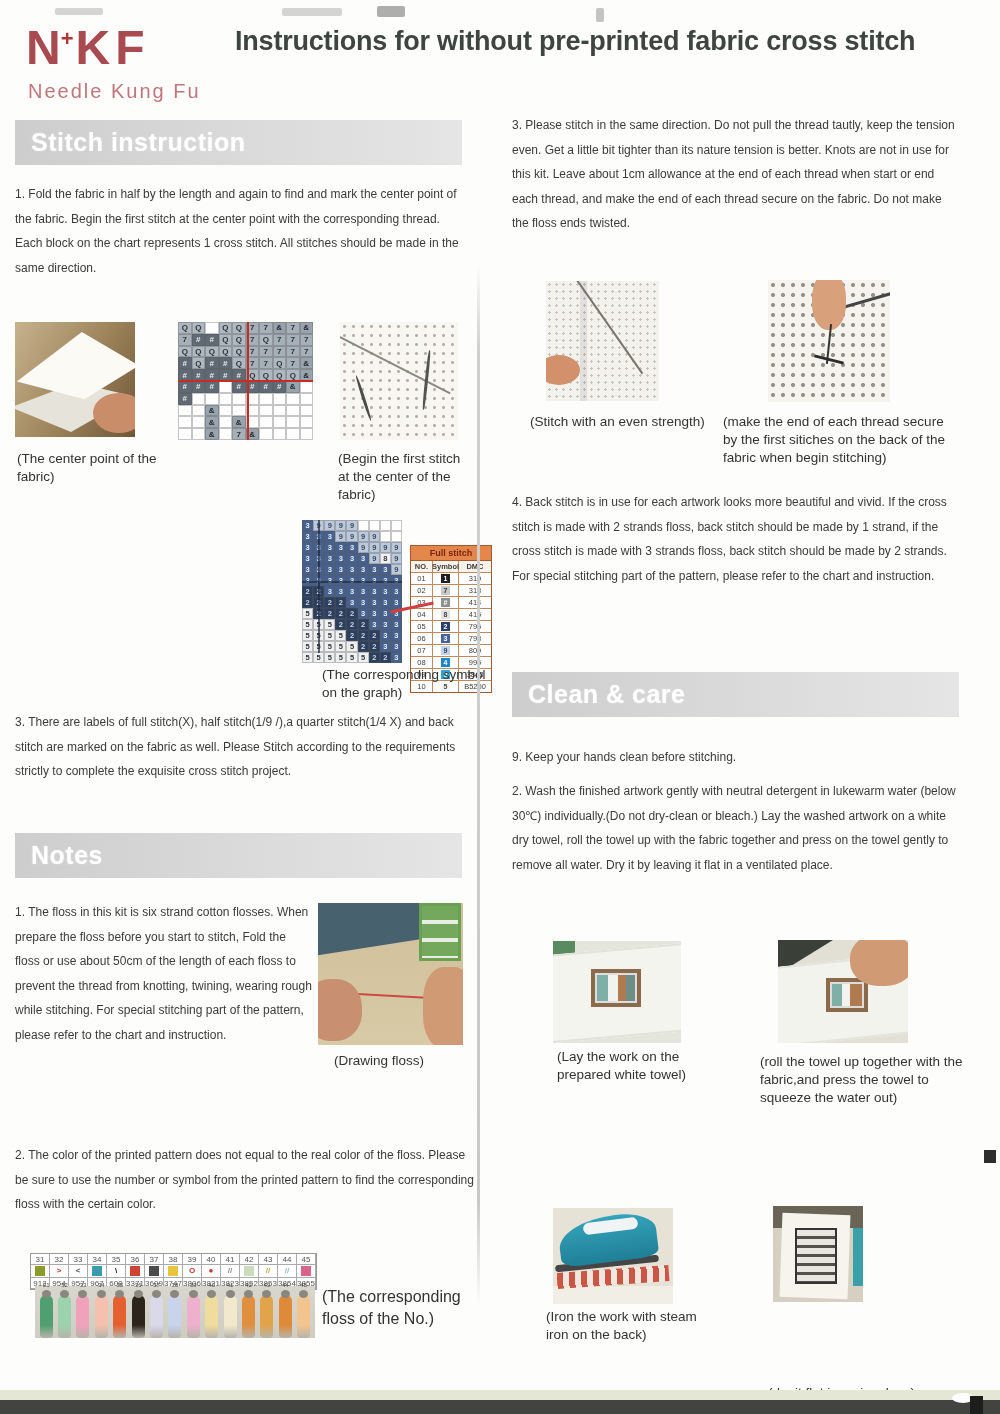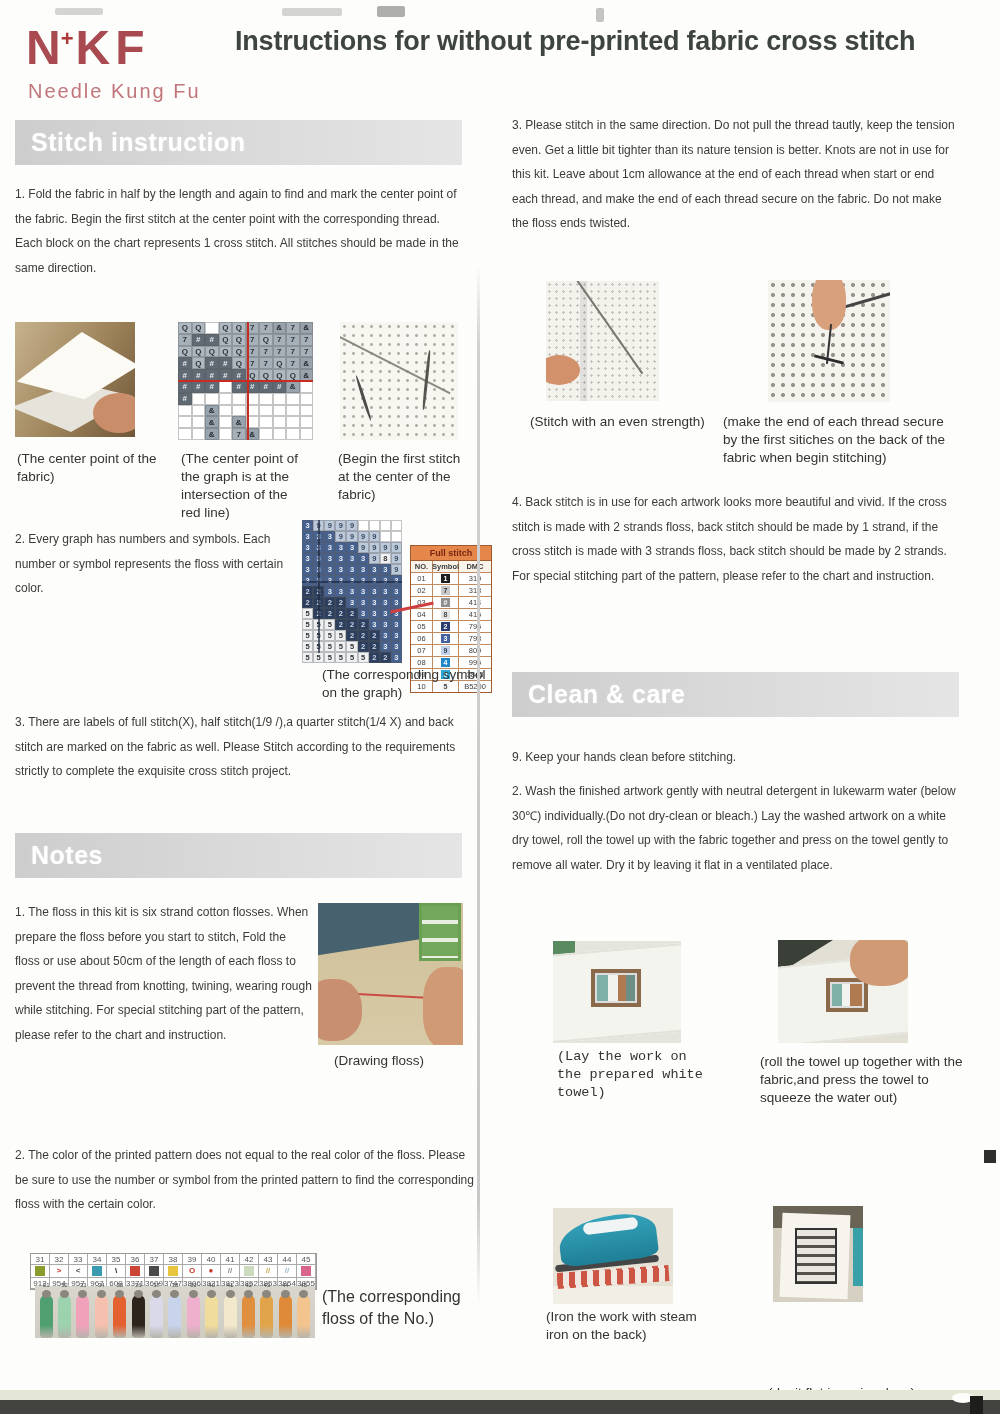--- a/index.html
+++ b/index.html
@@ -32,21 +32,21 @@
   .p-clean3{left:512px;top:1125px;width:452px;}
   
   .cap{font-size:13.5px;line-height:18px;color:#333;}
   .cap-fabric{left:17px;top:450px;width:150px;}
   .cap-graphc{left:181px;top:450px;width:128px;}
   .cap-first{left:338px;top:450px;width:132px;}
   .cap-symbol{left:322px;top:666px;width:168px;}
   .cap-even{left:530px;top:413px;width:180px;}
   .cap-secure{left:723px;top:413px;width:228px;}
   .cap-draw{left:334px;top:1052px;width:130px;}
-  .cap-towel{left:557px;top:1048px;width:160px;font-family:Liberation Mono, monospace;}
+  .cap-towel{left:557px;top:1048px;width:160px;}
   .cap-roll{left:760px;top:1053px;width:220px;}
   .cap-iron{left:546px;top:1308px;width:170px;}
   .cap-dry{left:768px;top:1384px;width:180px;}
   .cap-floss{left:322px;top:1286px;width:170px;font-size:16px;line-height:22px;}
   
   .photo{position:absolute;overflow:hidden;background:#eee;}
   .ph-fold{left:15px;top:322px;width:120px;height:115px;background:linear-gradient(120deg,#c7b28d,#9c8259 55%,#6f5638);}
   .ph-fold .f1{position:absolute;left:-6px;top:10px;width:130px;height:80px;background:#fbfaf5;
                clip-path:polygon(6% 62%,56% 0,100% 42%,58% 84%);}
   .ph-fold .f2{position:absolute;left:-4px;top:55px;width:125px;height:55px;background:#e6e3da;
@@ -277,24 +277,22 @@
       <span class="gcell"></span>
     </div>
   <div class="abs redline-h" style="left:178px;top:380px;width:135px;"></div>
   <div class="abs redline-v" style="left:247px;top:322px;height:118px;width:2px;"></div>
   <div class="photo ph-needle">
     <div class="needle"></div>
     <div class="th1"></div>
     <div class="th2"></div>
   </div>
   <div class="abs cap cap-fabric">(The center point of the fabric)</div>
-  <div class="abs cap cap-graphc">(The center point of the graph is at the intersection of the red line)</div>
   <div class="abs cap cap-first">(Begin the first stitch at the center of the fabric)</div>
 
-  <div class="abs para p-left2">2. Every graph has numbers and symbols. Each number or symbol represents the floss with certain color.</div>
   <div class="pgrid grid-symbol" id="grid-symbol" style="grid-template-columns: repeat(9, 1fr);">
     <div class="navline-v"></div>
     <div class="navline-h"></div>
   <span class="gcell" style="background: rgb(70, 97, 142); color: rgb(232, 237, 245);">3</span>
       <span class="gcell" style="background: rgb(188, 201, 218); color: rgb(58, 74, 98);">9</span>
       <span class="gcell" style="background: rgb(188, 201, 218); color: rgb(58, 74, 98);">9</span>
       <span class="gcell" style="background: rgb(188, 201, 218); color: rgb(58, 74, 98);">9</span>
       <span class="gcell" style="background: rgb(188, 201, 218); color: rgb(58, 74, 98);">9</span>
       <span class="gcell"></span>
       <span class="gcell"></span>

